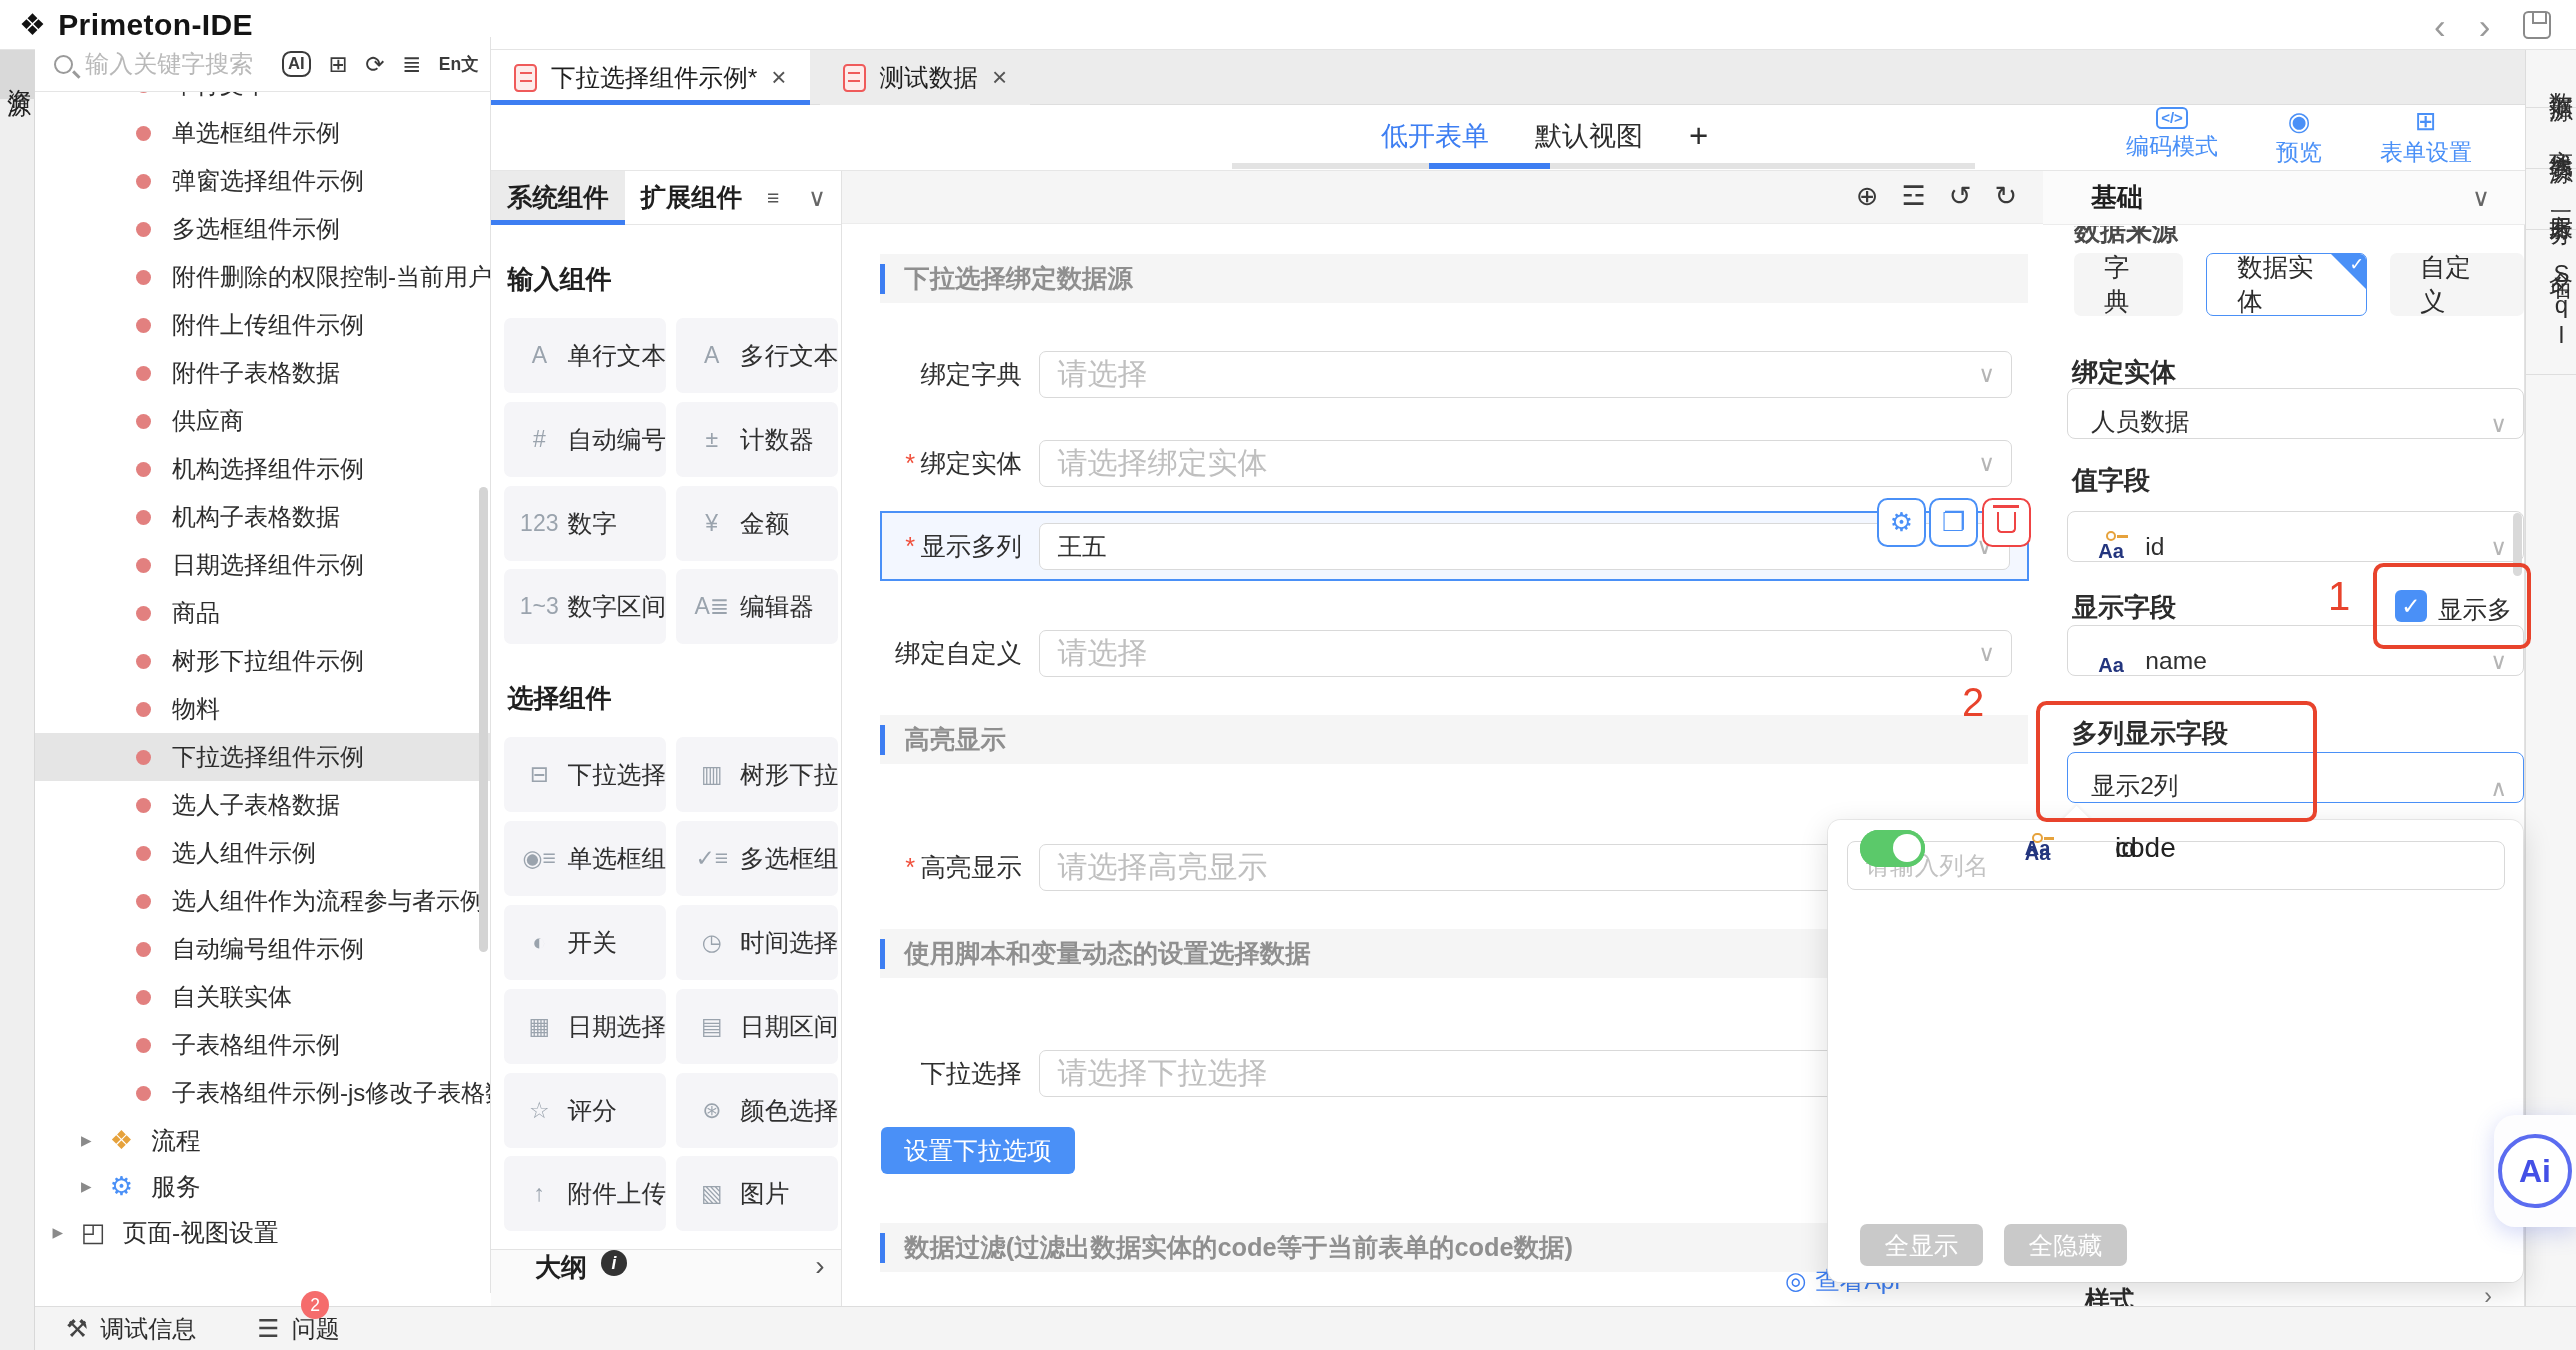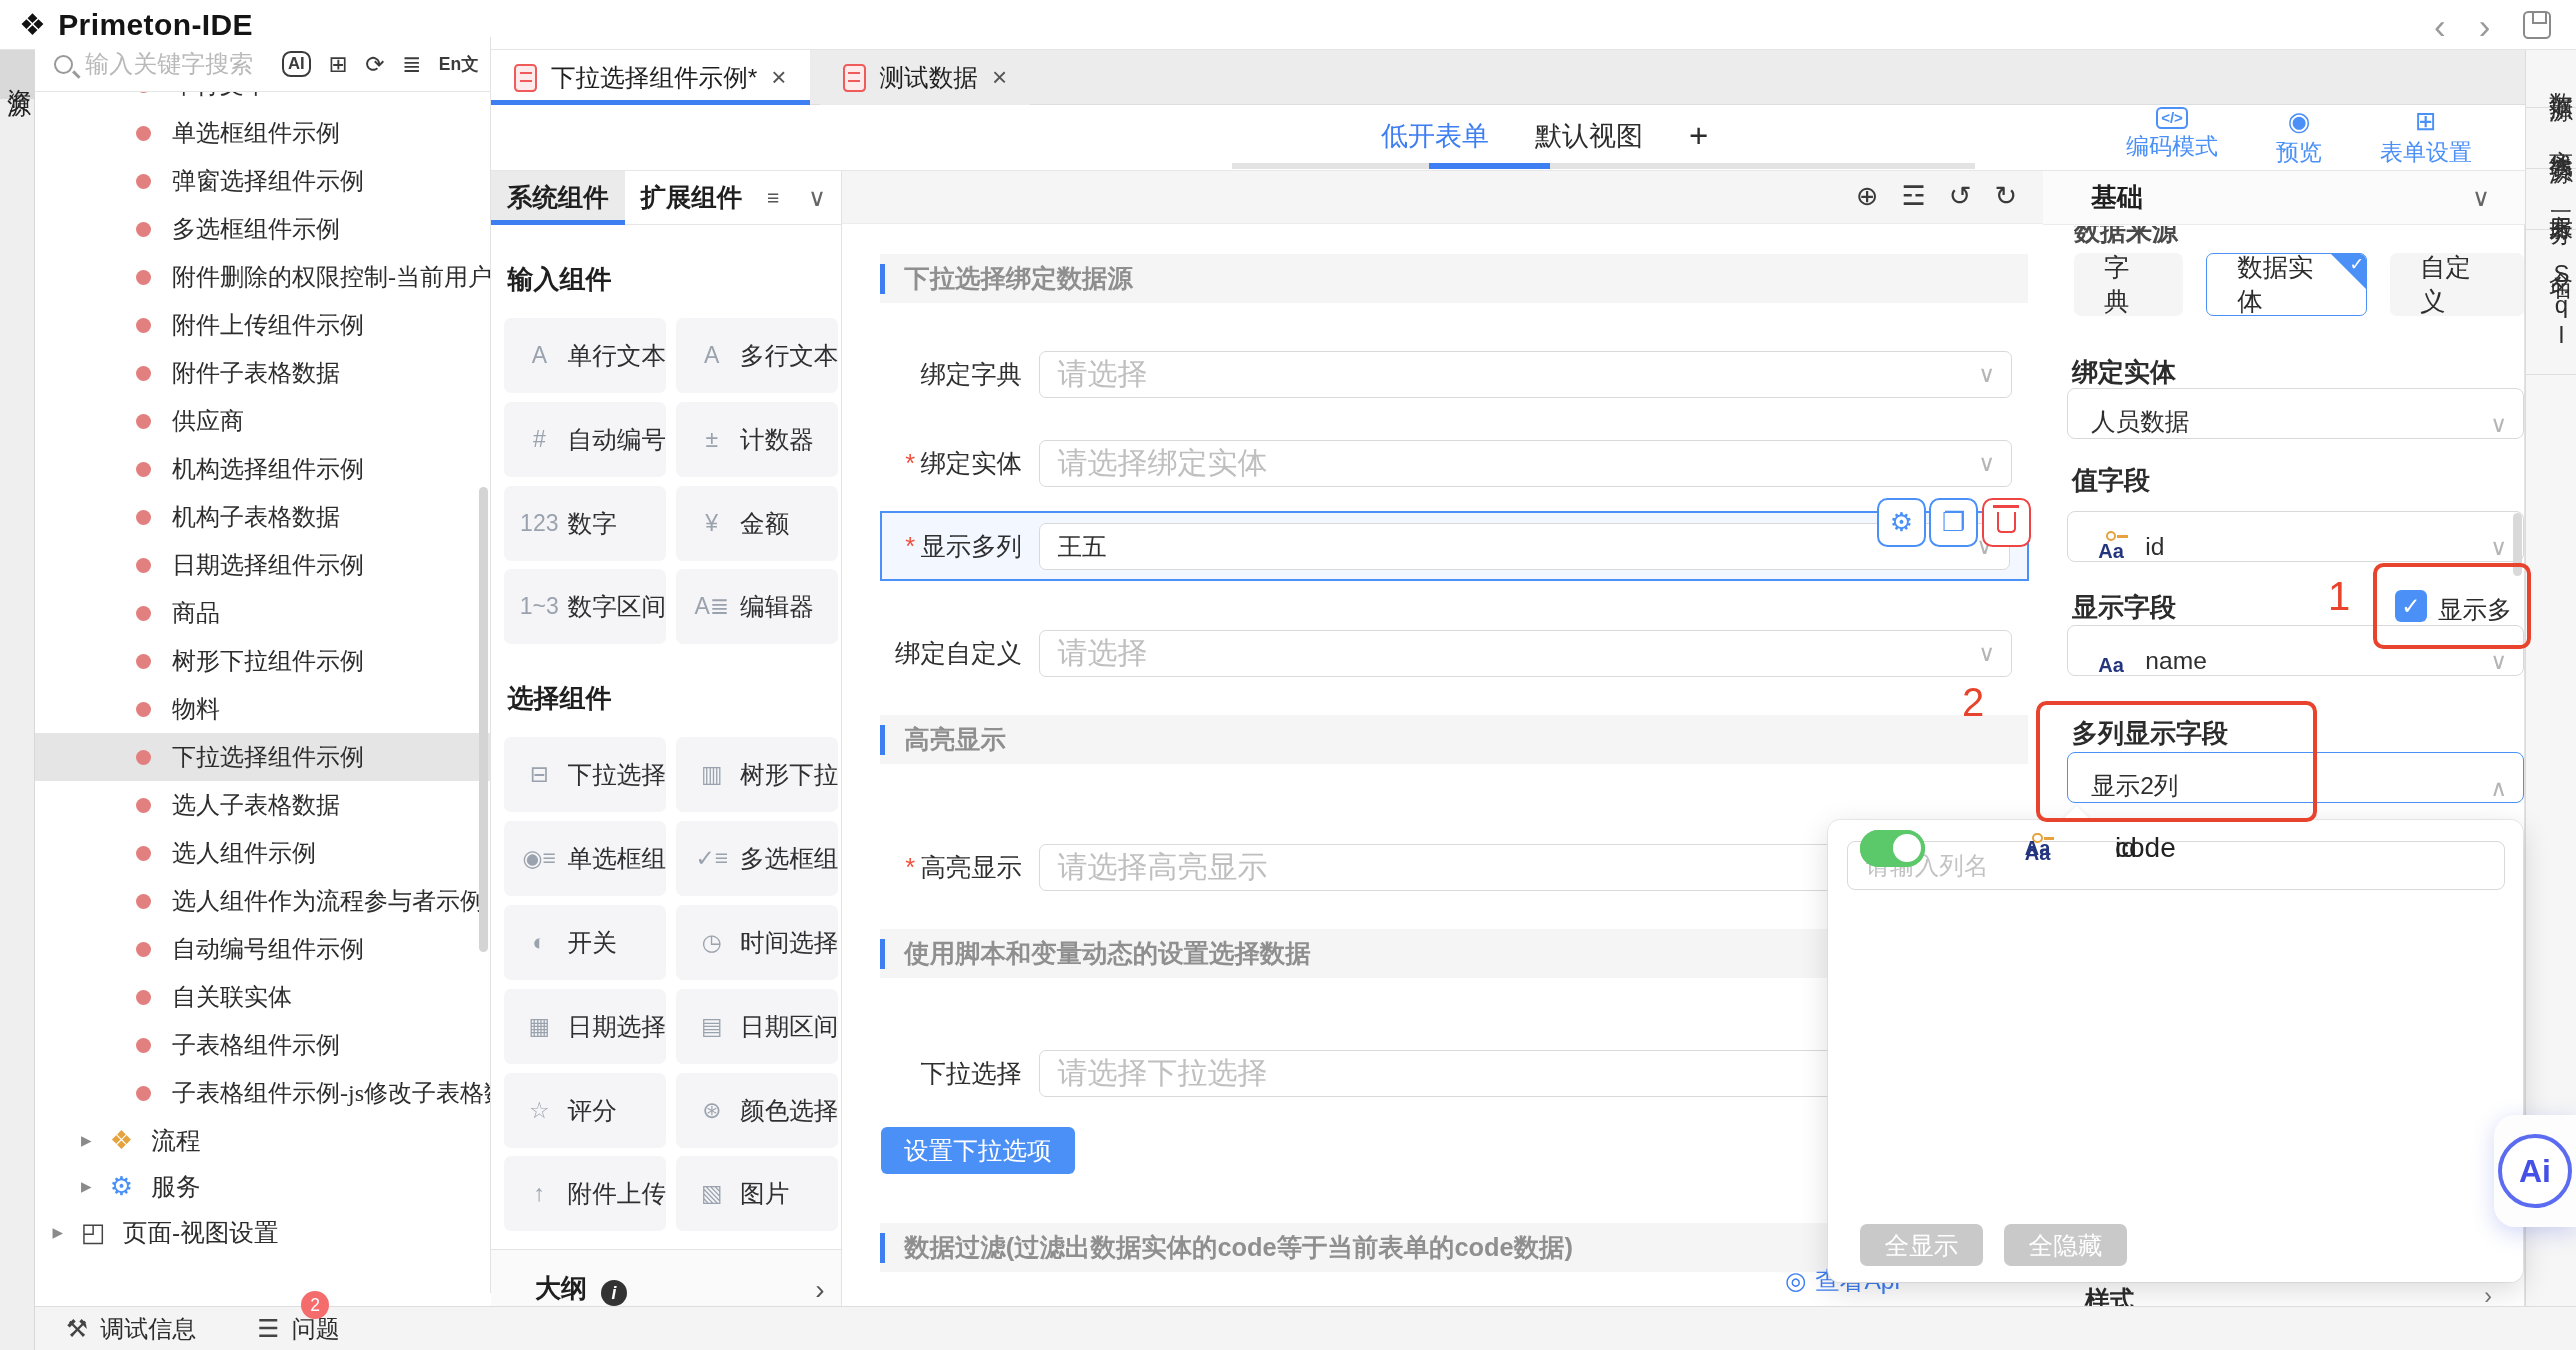--- a/index.html
+++ b/index.html
@@ -30,21 +30,21 @@
   .side-tools { display:flex; align-items:center; gap:17.5px; margin-left:auto; margin-right:12.3px; }
   .side-tool { font-size:23px; color:#3b3b3b; cursor:pointer; white-space:nowrap; }
   .side-tool.ai-badge { font-size:16.7px; font-weight:700; border:2.6px solid #3b3b3b; border-radius:8.8px; padding:0.9px 4.4px; }
   .side-tool.translate { font-size:17.5px; font-weight:700; }
 
   .tree { position:absolute; left:0; top:55px; width:456px; height:1201px; overflow:hidden; }
   .tree-leaves { margin-top:-31px; }
   .tree-leaf { height:48px; display:flex; align-items:center; cursor:pointer; }
   .tree-leaf[data-state="selected"] { background:#e5e5e5; }
   .leaf-dot { width:15px; height:15px; border-radius:50%; background:#e2807f; margin-left:101px; flex:none; }
-  .leaf-label { font-size:24px; color:#2d2d2d; margin-left:21px; white-space:nowrap;font-family:Liberation Serif, serif; }
+  .leaf-label { font-size:24px; color:#2d2d2d; margin-left:21px; white-space:nowrap; }
   .tree-group { height:46px; display:flex; align-items:center; cursor:pointer; }
   .tree-arrow { font-size:21px; color:#8a8a8a; margin-left:46px; width:23px; flex:none; }
   .group-glyph { font-size:26px; width:35px; flex:none; text-align:center; }
   .group-glyph[data-icon="flow-icon"] { color:#e6a23c; }
   .group-glyph[data-icon="gear-icon"] { color:#4a90f7; }
   .group-label { font-size:24.6px; color:#2d2d2d; margin-left:12.3px; }
   .tree-root { height:46px; display:flex; align-items:center; cursor:pointer; }
   .tree-root .tree-arrow { margin-left:17.5px; }
   .root-glyph { font-size:26px; color:#444; width:35px; text-align:center; flex:none; }
   .root-label { font-size:24.6px; color:#2d2d2d; margin-left:12.3px; }
@@ -82,21 +82,21 @@
   .pal-tab.active::after { content:""; position:absolute; left:0; right:0; bottom:0; height:4.4px; background:#3d7ef2; }
   .pal-tab.secondary { font-weight:700; }
   .pal-menu-icon { font-size:21px; color:#555; margin-left:8.8px; cursor:pointer; }
   .pal-collapse { margin-left:auto; margin-right:16px; font-size:24.6px; color:#666; cursor:pointer; }
   .pal-body { position:absolute; left:0; top:54px; width:351px; height:1024px; overflow:hidden; padding:0 13px; }
   .pal-section-title { font-size:26px; font-weight:700; color:#1f1f1f; margin:37px 0 21px 3.5px; }
   .pal-grid { display:grid; grid-template-columns:1fr 1fr; gap:8.8px 10.5px; }
   .pal-item { height:75px; background:#f5f5f8; border-radius:7px; display:flex; align-items:center; padding-left:12.3px; cursor:pointer; }
   .pal-item-glyph { width:46px; font-size:23px; color:#9aa3ad; flex:none; text-align:center; }
   .pal-item-label { font-size:24.6px; color:#2f2f2f; margin-left:5.3px; white-space:nowrap; }
-  .outline-bar { position:absolute; left:0; bottom:0; width:351px; height:57px; background:#fafafa; border-top:0.9px solid #e3e3e3; display:flex; align-items:flex-end; }
+  .outline-bar { position:absolute; left:0; bottom:0; width:351px; height:57px; background:#fafafa; border-top:0.9px solid #e3e3e3; display:flex; align-items:flex-start; }
   .outline-label { font-size:26px; font-weight:700; color:#1f1f1f; margin-left:44px; }
   .info-dot { width:26px; height:26px; border-radius:50%; background:#333; color:#fff; font-size:17.5px; font-style:italic; font-weight:700; display:flex; align-items:center; justify-content:center; margin-left:14px; }
   .outline-chevron { margin-left:auto; margin-right:17.5px; font-size:28px; color:#555; cursor:pointer; }
 
   
   .canvas { position:absolute; left:842px; top:171px; width:1201px; height:1135px; background:#fff; overflow:hidden; }
   .canvas-toolbar { position:absolute; left:0; top:0; width:1201px; height:53px; background:#f5f5f5; border-bottom:0.9px solid #ececec; }
   .canvas-tools { position:absolute; right:26px; top:8.8px; display:flex; gap:23px; }
   .canvas-tool { font-size:27px; color:#3a3a3a; cursor:pointer; }
   .sec-header { position:absolute; left:38px; width:1148px; height:49px; background:#f5f5f5; display:flex; align-items:center; }

